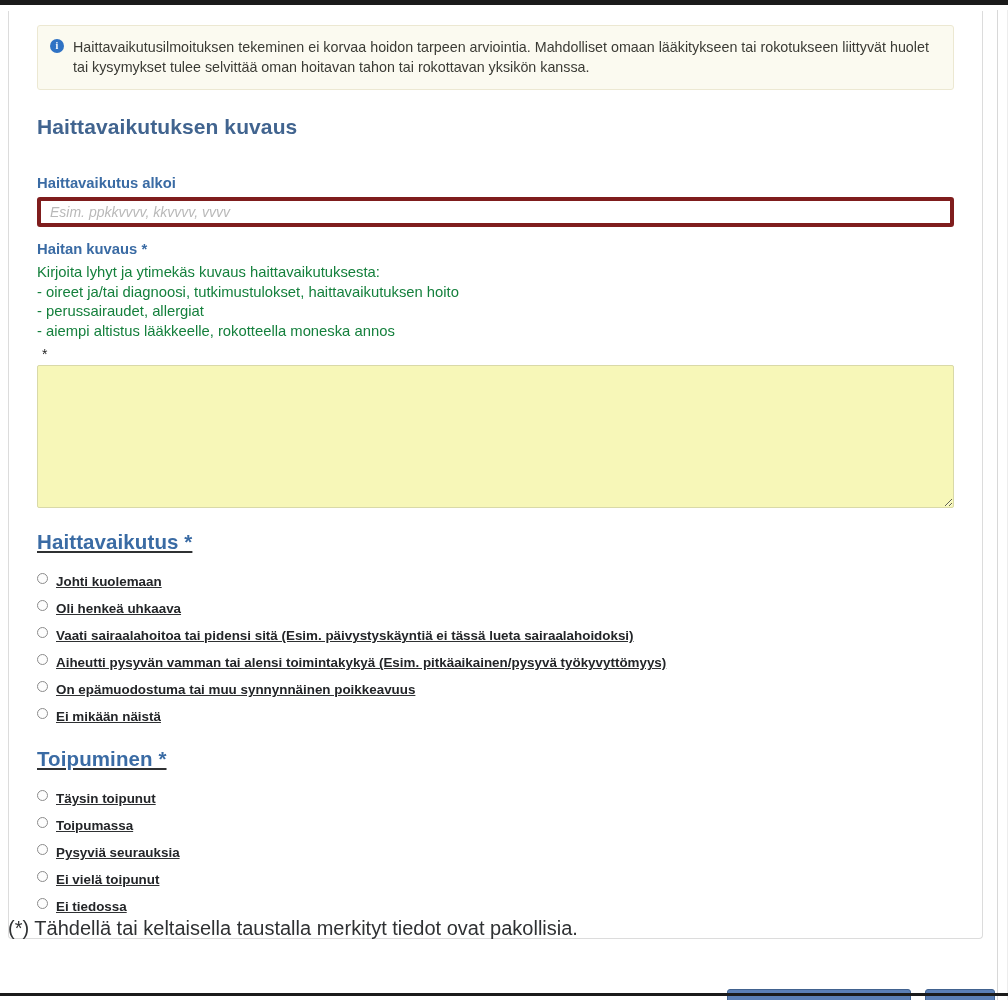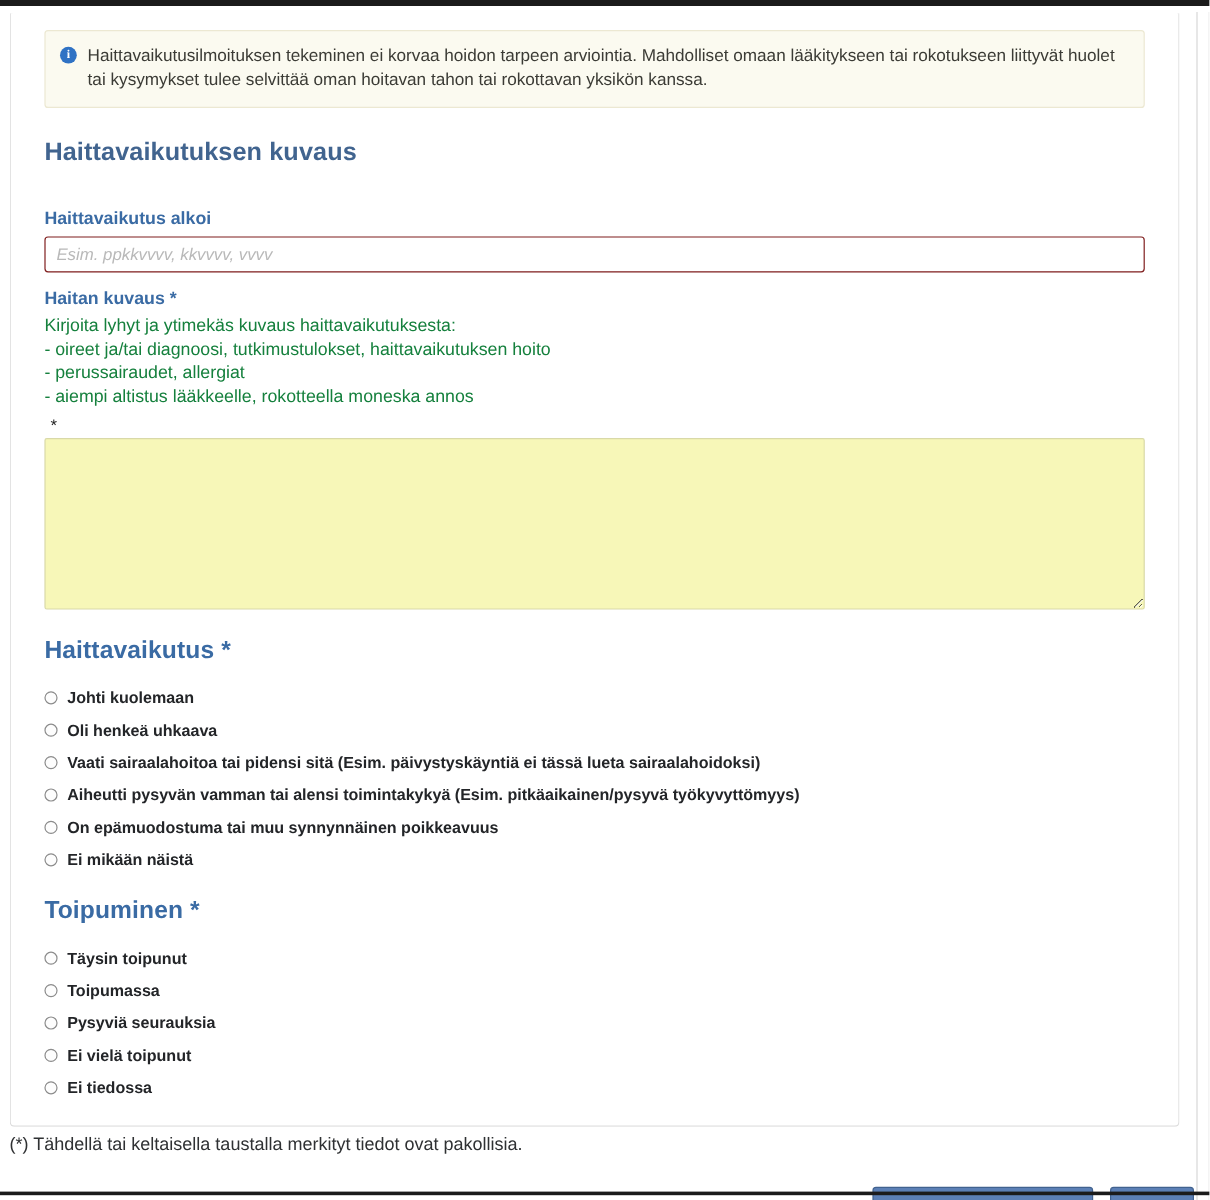--- a/index.html
+++ b/index.html
@@ -132,21 +132,21 @@
   .date-wrap { margin-top: 36px; }
   .text-input {
     display: block;
     width: 100%;
     box-sizing: border-box;
     height: 30px;
     padding: 4px 9px;
     font-family: "Liberation Sans", sans-serif;
     font-size: 14px;
     color: #333;
-    border: 1px solid #7f1d1d;
+    border: 4px solid #7f1d1d;
     border-radius: 3px;
     background: #ffffff;
     outline: none;
   }
   .text-input::placeholder {
     color: #b9b9b9;
     font-style: italic;
   }
 
   
@@ -174,25 +174,25 @@
     border-radius: 2px;
     font-family: "Liberation Sans", sans-serif;
     font-size: 14px;
     color: #2f3133;
     padding: 6px 8px;
     resize: both;
     outline: none;
   }
 
   
-  .radio-group { margin-top: 22px; }
+  .radio-group { margin-top: 22px; text-decoration: underline; }
   .radio-list { margin-top: 19px; }
   .radio-row {
     display: flex;
-    align-items: center;
+    align-items: flex-start;
     gap: 8px;
     margin-bottom: 10px;
     height: 17px;
   }
   .radio-dot {
     flex: 0 0 auto;
     width: 11px;
     height: 11px;
     border: 1px solid #8c8c8c;
     border-radius: 50%;
@@ -204,22 +204,22 @@
     font-weight: bold;
     color: #232528;
     line-height: 17px;
     white-space: nowrap;
   }
 
   
   #footer-note {
     position: absolute;
     left: 8px;
-    top: 940px;
-    font-size: 15px;
+    top: 912px;
+    font-size: 20px;
     color: #2f3133;
     text-align: right;
   }
 
   
   .action-btn {
     position: absolute;
     top: 984px;
     height: 30px;
     background: #5b7fb5;

